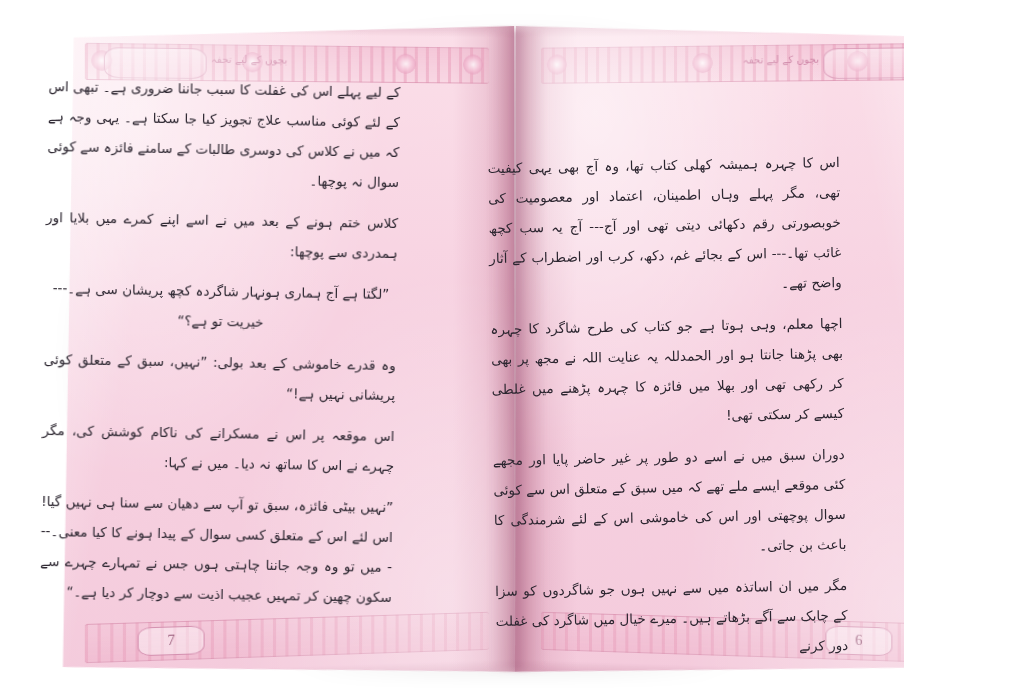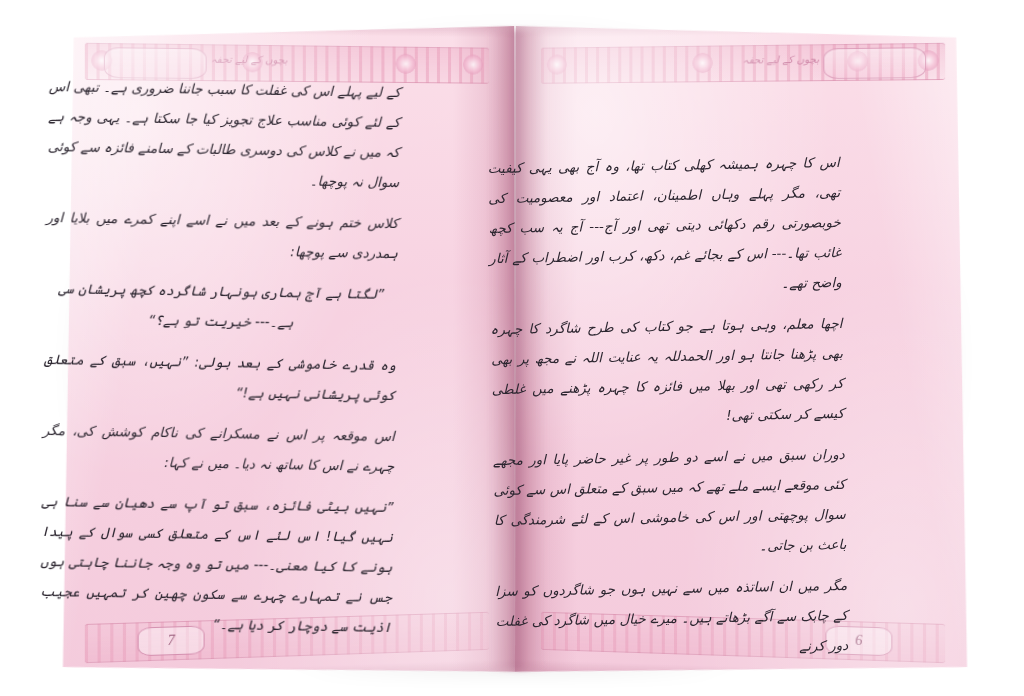--- a/index.html
+++ b/index.html
@@ -2,26 +2,25 @@
 <html><head>
 <meta charset="utf-8">
 <style>
   html, body {
     margin: 0;
     padding: 0;
     background: #ffffff;
   }
   #page {
     position: relative;
-    width: 1024px;
+    width: 904px;
     height: 696px;
     overflow: hidden;
     background: #ffffff;
     font-family: "DejaVu Sans", sans-serif;
-    font-style: italic;
   }
 
   
   .book-shadow {
     position: absolute;
     left: 60px;
     top: 18px;
     width: 908px;
     height: 662px;
     background: radial-gradient(ellipse at 50% 52%, rgba(0,0,0,0.14) 0%, rgba(0,0,0,0.07) 55%, rgba(0,0,0,0.0) 72%);

